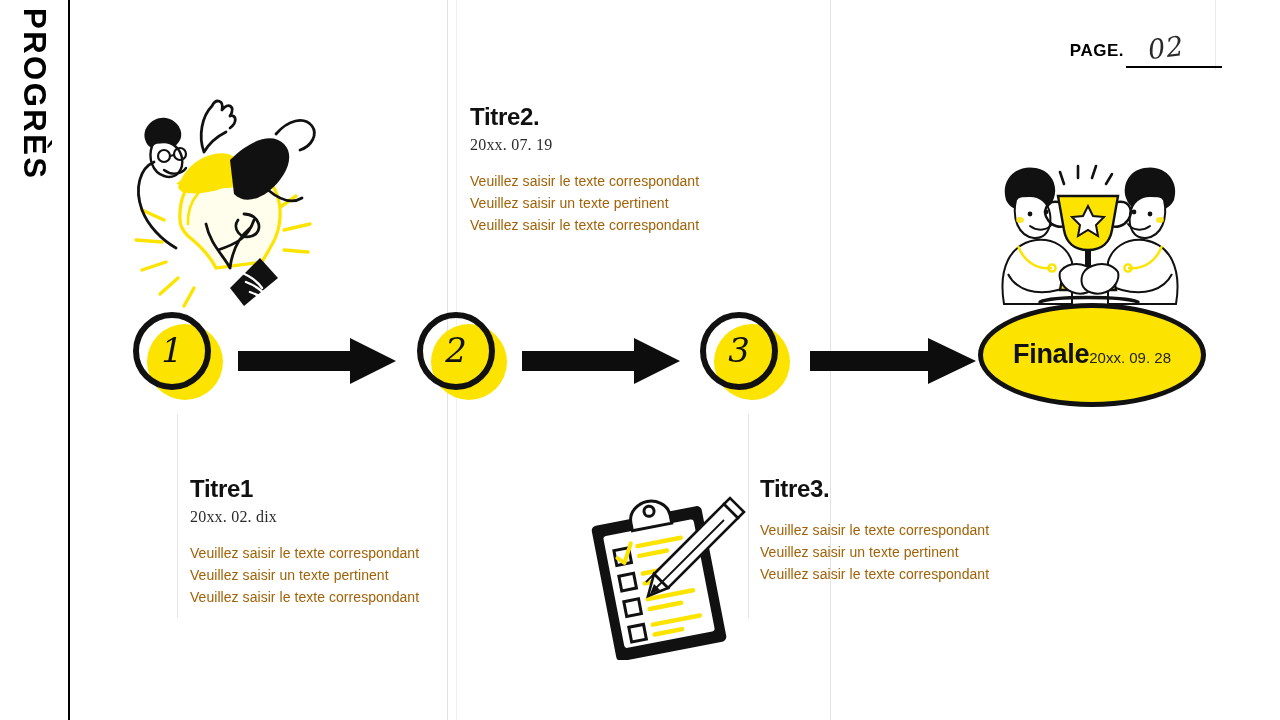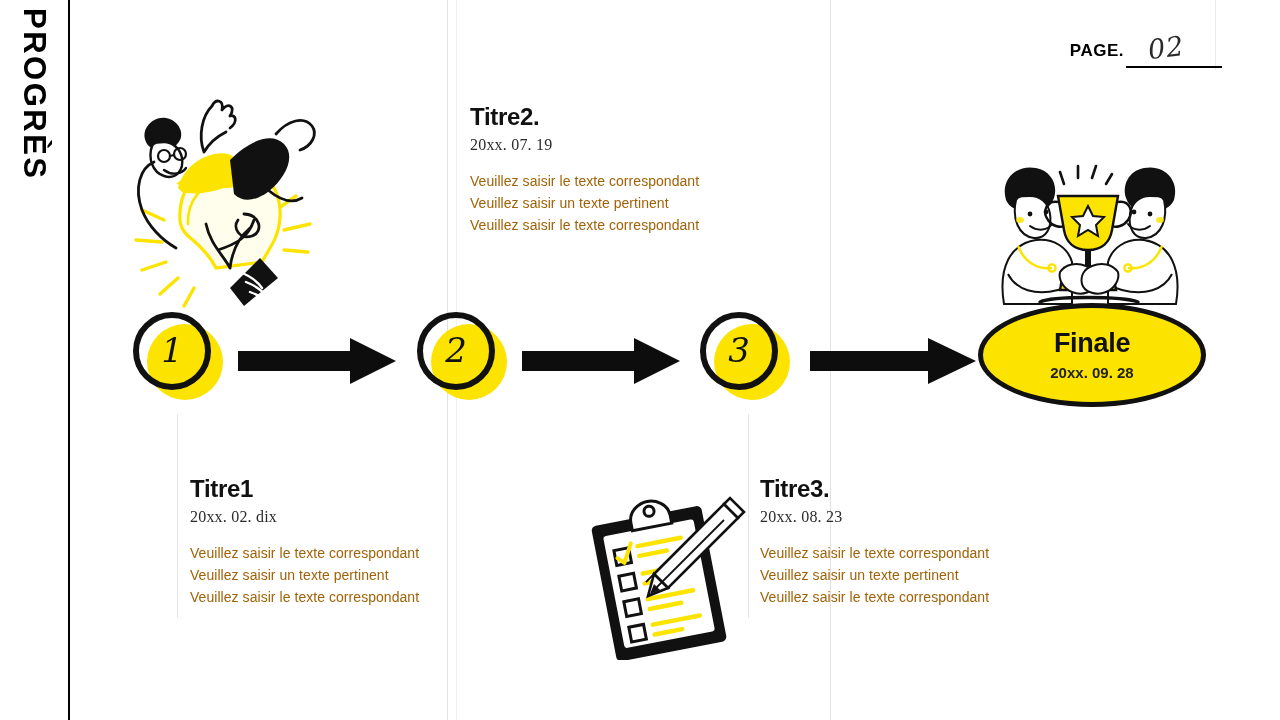--- a/index.html
+++ b/index.html
@@ -140,34 +140,34 @@
     position: absolute;
     left: 978px;
     top: 303px;
     width: 228px;
     height: 104px;
     border-radius: 50%;
     background: #FCE400;
     border: 5px solid #111;
     box-sizing: border-box;
     display: flex;
-    flex-direction: column;
+    flex-direction: row;
     align-items: center;
     justify-content: center;
   }
   .finale .f-title {
     font-size: 27px;
     font-weight: 700;
     color: #111;
     line-height: 1.1;
     letter-spacing: -0.3px;
   }
   .finale .f-date {
     font-size: 15px;
-    font-weight: 700;
+    font-weight: 400;
     color: #222;
     margin-top: 5px;
   }
 
   
   .block { position: absolute; }
   .block .b-title {
     font-size: 24px;
     font-weight: 700;
     color: #111;
@@ -407,19 +407,18 @@
   <div class="b-date">20xx. 02. dix</div>
   <div class="b-lines">
     <div>Veuillez saisir le texte correspondant</div>
     <div>Veuillez saisir un texte pertinent</div>
     <div>Veuillez saisir le texte correspondant</div>
   </div>
 </div>
 
 <div class="block" style="left:760px; top:475px; width:300px;">
   <div class="b-title">Titre3.</div>
-  <div class="b-date">20xx. 08. 23</div>
   <div class="b-lines">
     <div>Veuillez saisir le texte correspondant</div>
     <div>Veuillez saisir un texte pertinent</div>
     <div>Veuillez saisir le texte correspondant</div>
   </div>
 </div>
 
 </body></html>

